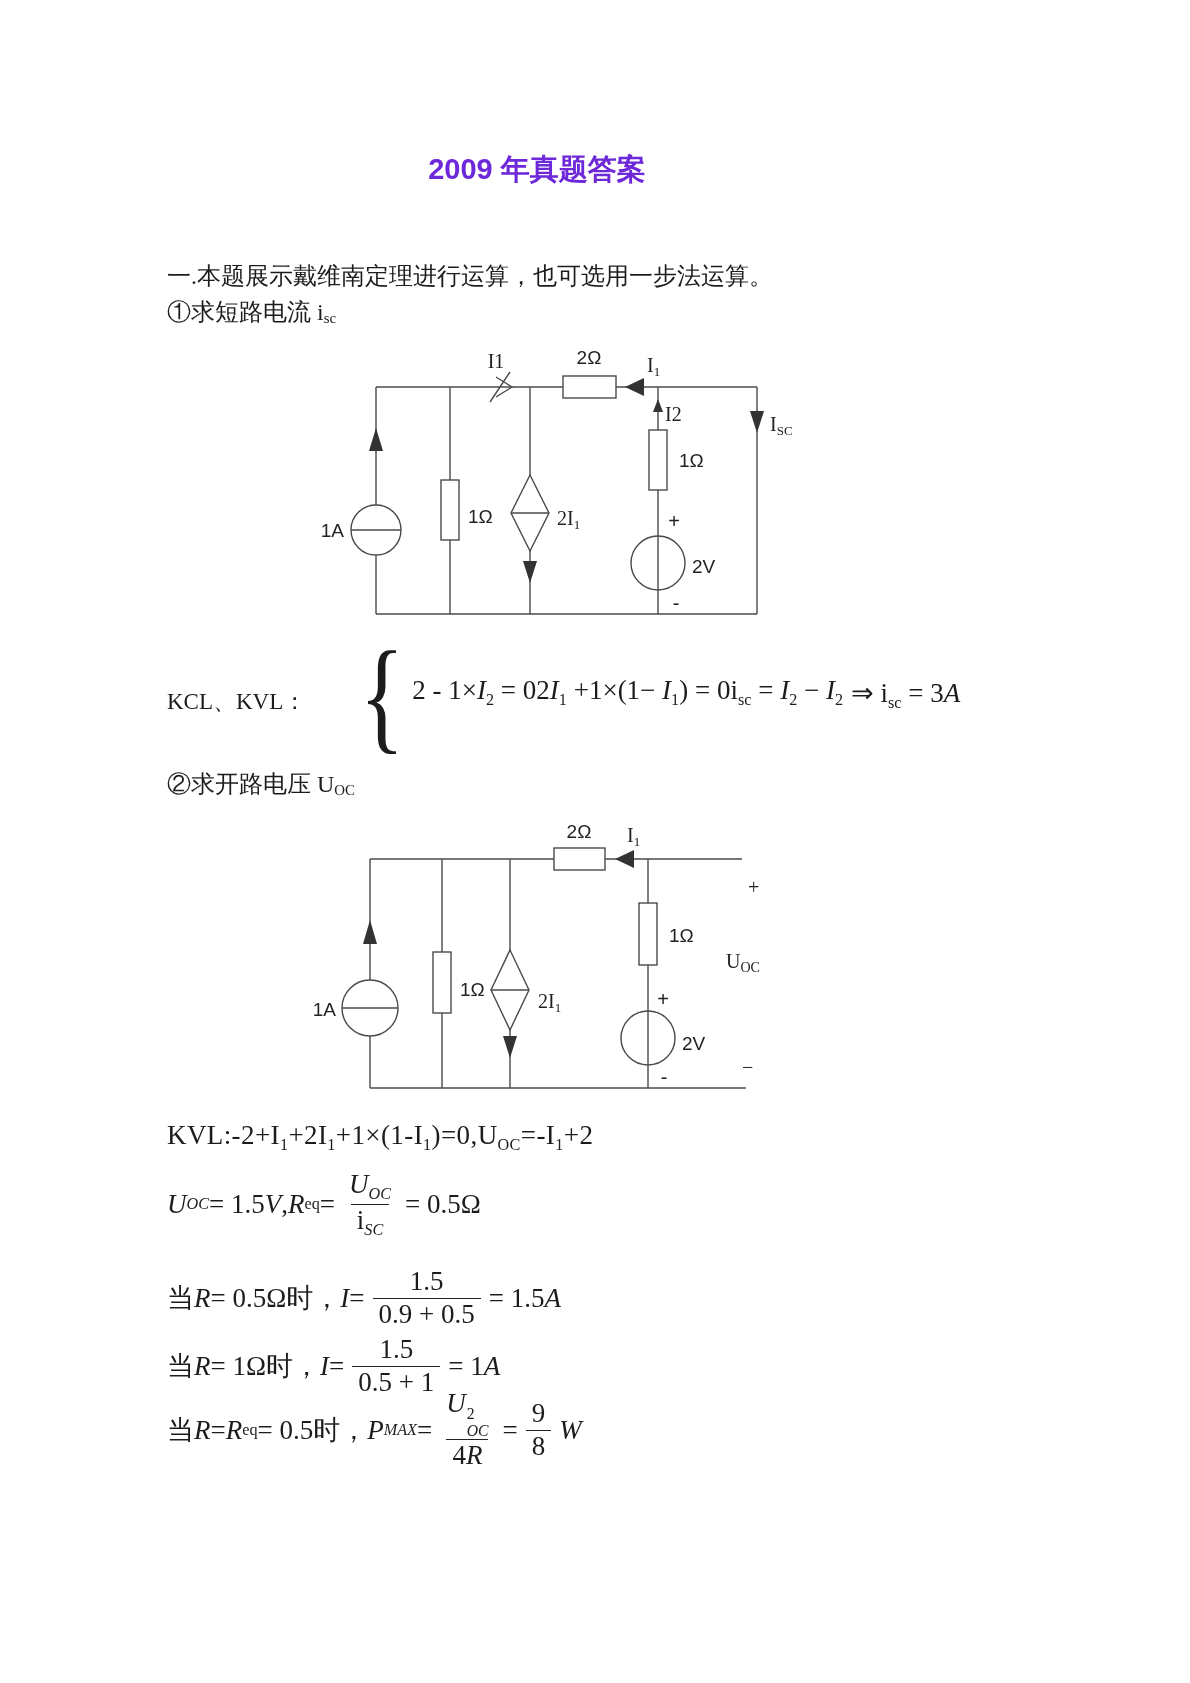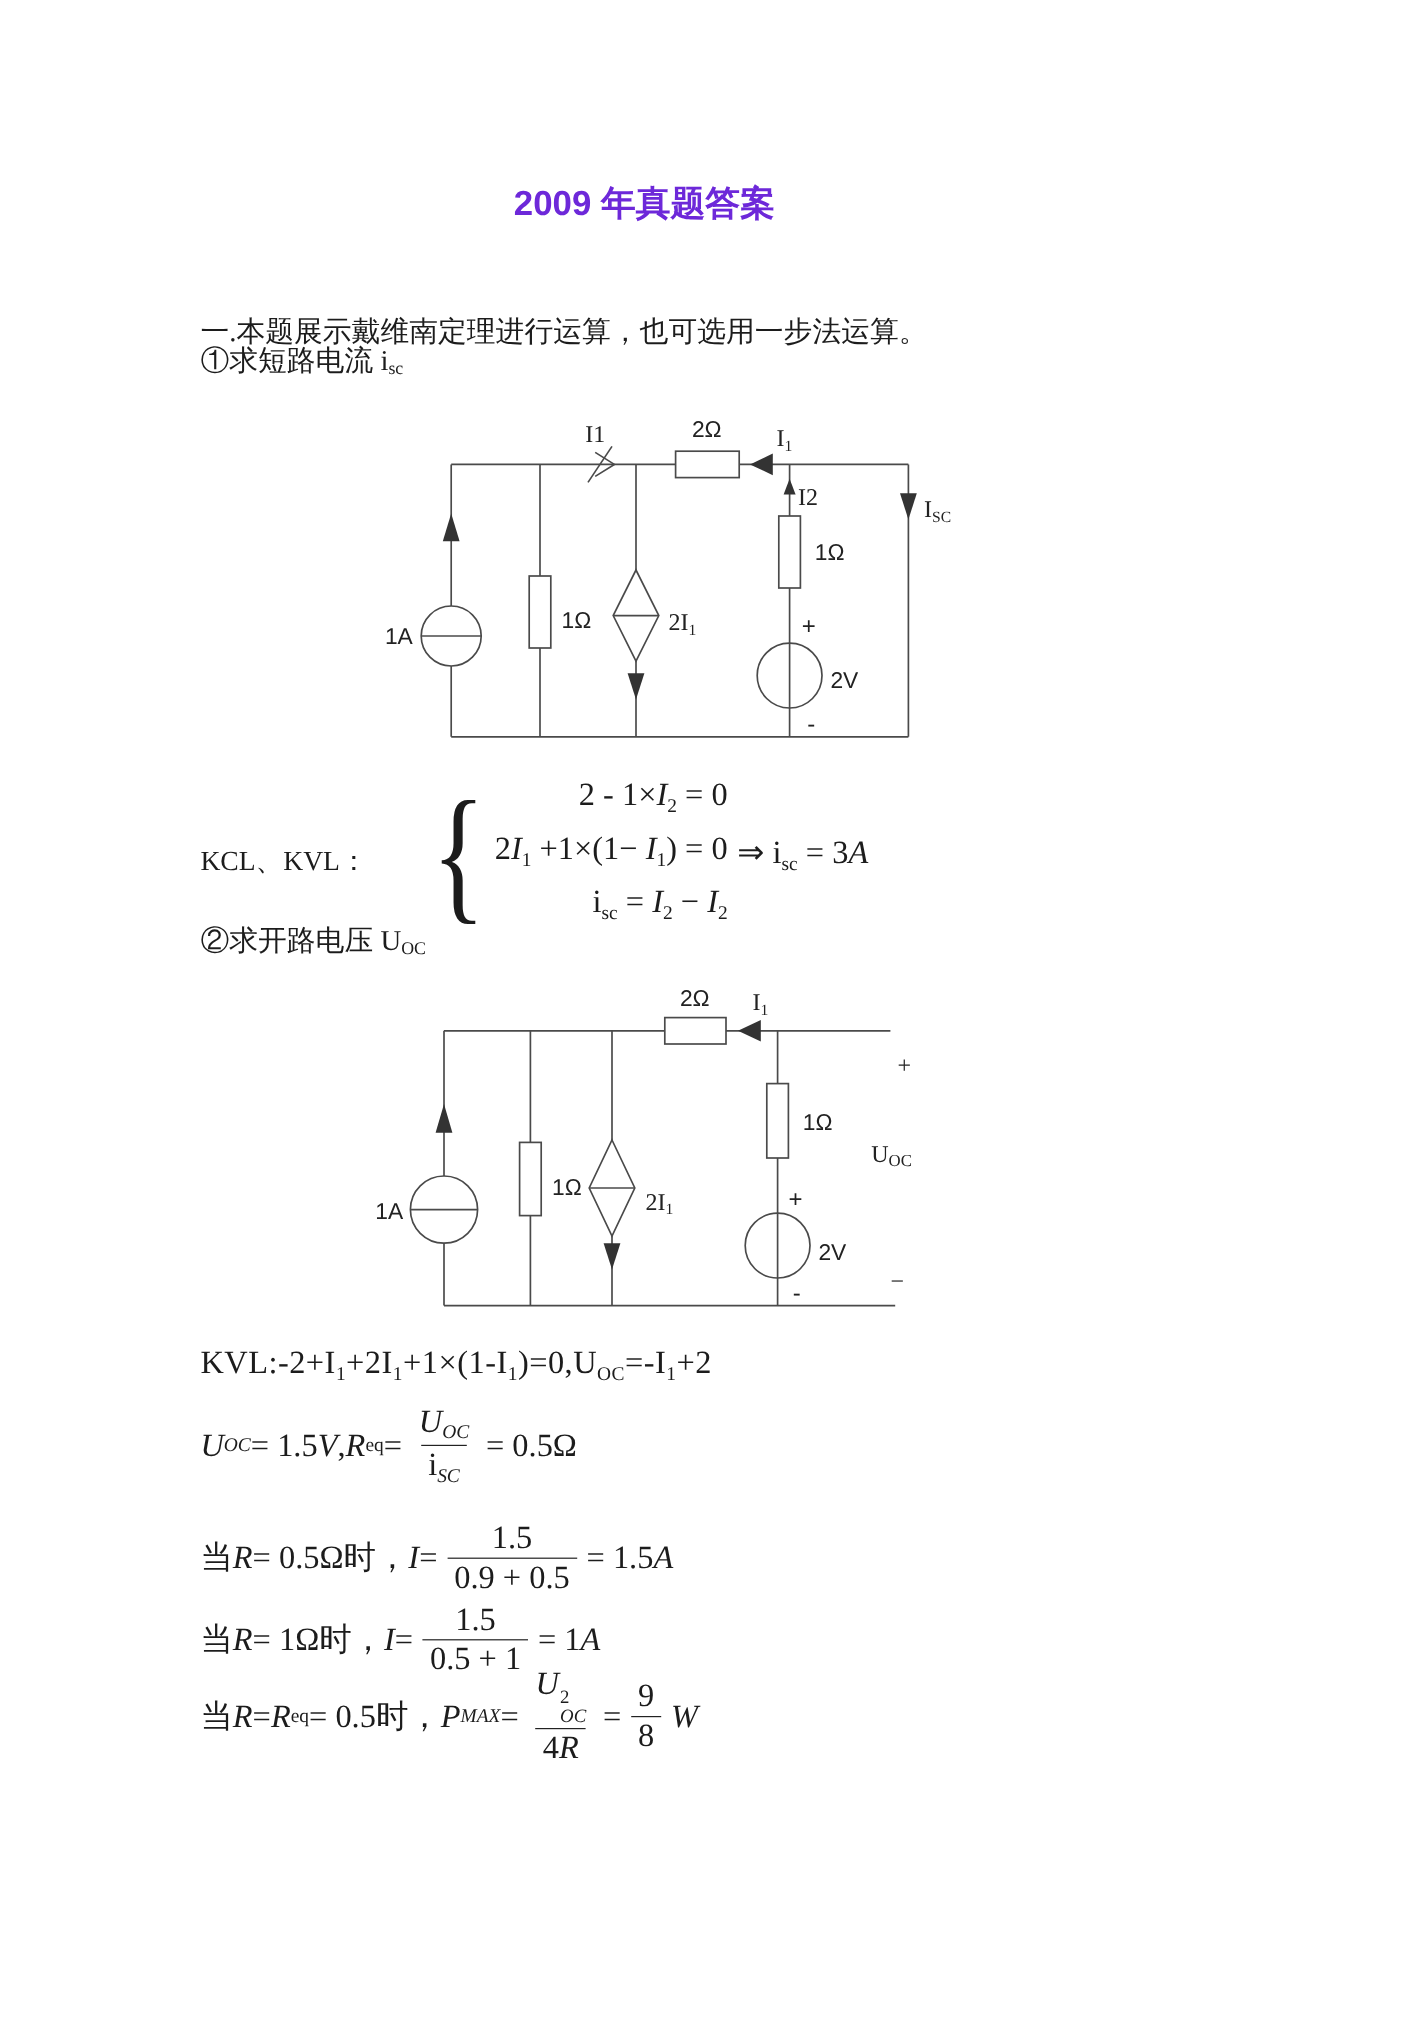--- a/index.html
+++ b/index.html
@@ -6,37 +6,37 @@
   body{
     width:1190px;height:1683px;position:relative;background:#ffffff;
     font-family:"Liberation Serif",serif;color:#1c1c1c;overflow:hidden;
   }
   .title{
     position:absolute;top:150px;left:0;width:1074px;text-align:center;
     font-family:"Liberation Sans",sans-serif;font-weight:700;font-size:29px;color:#6d28d9;
   }
   .intro{position:absolute;top:260px;left:167px;font-size:24px;}
   .step{position:absolute;left:167px;font-size:24px;}
-  .step1{top:284px;}
+  .step1{top:296px;}
   .step2{top:768px;}
   .ssub{font-size:0.62em;vertical-align:-0.22em;}
   svg{position:absolute;}
   .c1{left:300px;top:315px;}
   .c2{left:300px;top:810px;}
   svg text{fill:#222;}
   .val{font-family:"Liberation Sans",sans-serif;font-size:19px;}
   .cur{font-family:"Liberation Serif",serif;font-size:20px;}
   .sgn{font-family:"Liberation Sans",sans-serif;font-size:20px;}
   .m{font-size:27px;white-space:nowrap;}
   .it{font-style:italic;}
   .msub{font-size:0.60em;vertical-align:-0.35em;}
   .kcl{position:absolute;left:167px;top:645px;display:flex;align-items:center;}
   .kcl-label{font-size:23px;margin-right:46px;margin-top:12px;}
   .brace{font-size:125px;line-height:100px;font-weight:300;transform:scaleX(0.75);margin-right:0px;}
-  .sys{display:flex;flex-direction:column;align-items:flex-end;line-height:35px;}
+  .sys{display:flex;flex-direction:row;align-items:flex-start;line-height:35px;}
   .arrowpart{margin-left:8px;}
   .kvl{position:absolute;left:167px;top:1120px;font-size:27px;letter-spacing:0.4px;}
   .eqrow{position:absolute;left:167px;display:flex;align-items:center;font-size:27px;white-space:nowrap;}
   .uocrow{top:1172px;height:64px;}
   .r05row{top:1266px;height:64px;}
   .r1row{top:1334px;height:64px;}
   .rmaxrow{top:1398px;height:64px;}
   .frac{display:inline-flex;flex-direction:column;align-items:center;text-align:center;margin:0 8px;line-height:1.18;}
   .frac .den{border-top:1.5px solid #222;padding:0 6px;}
   .frac .num{padding:0 6px;}

